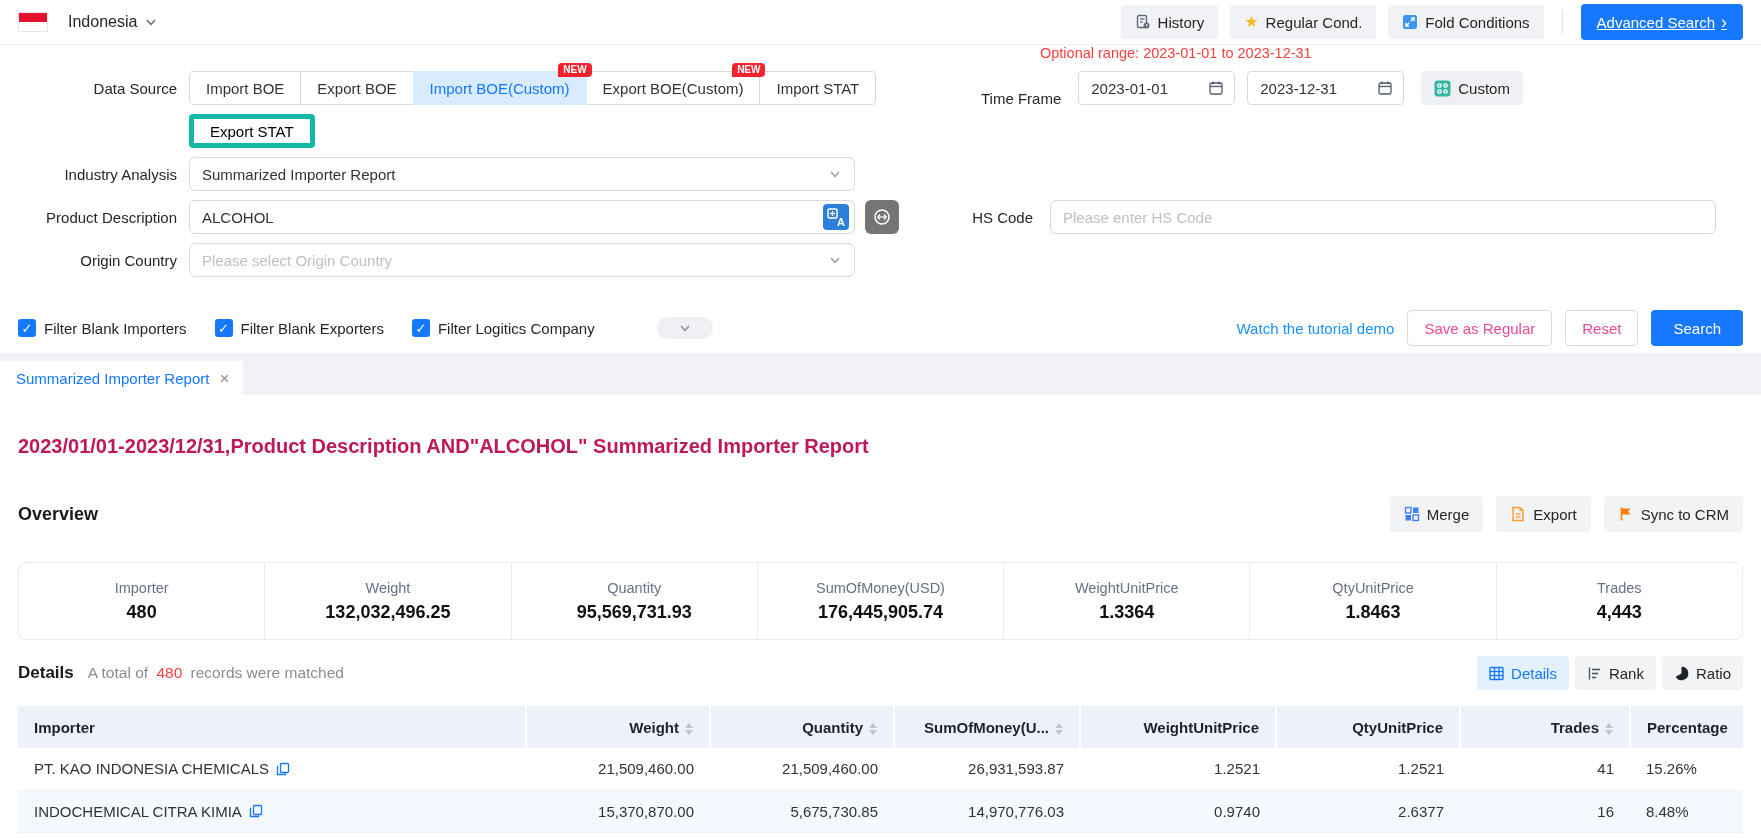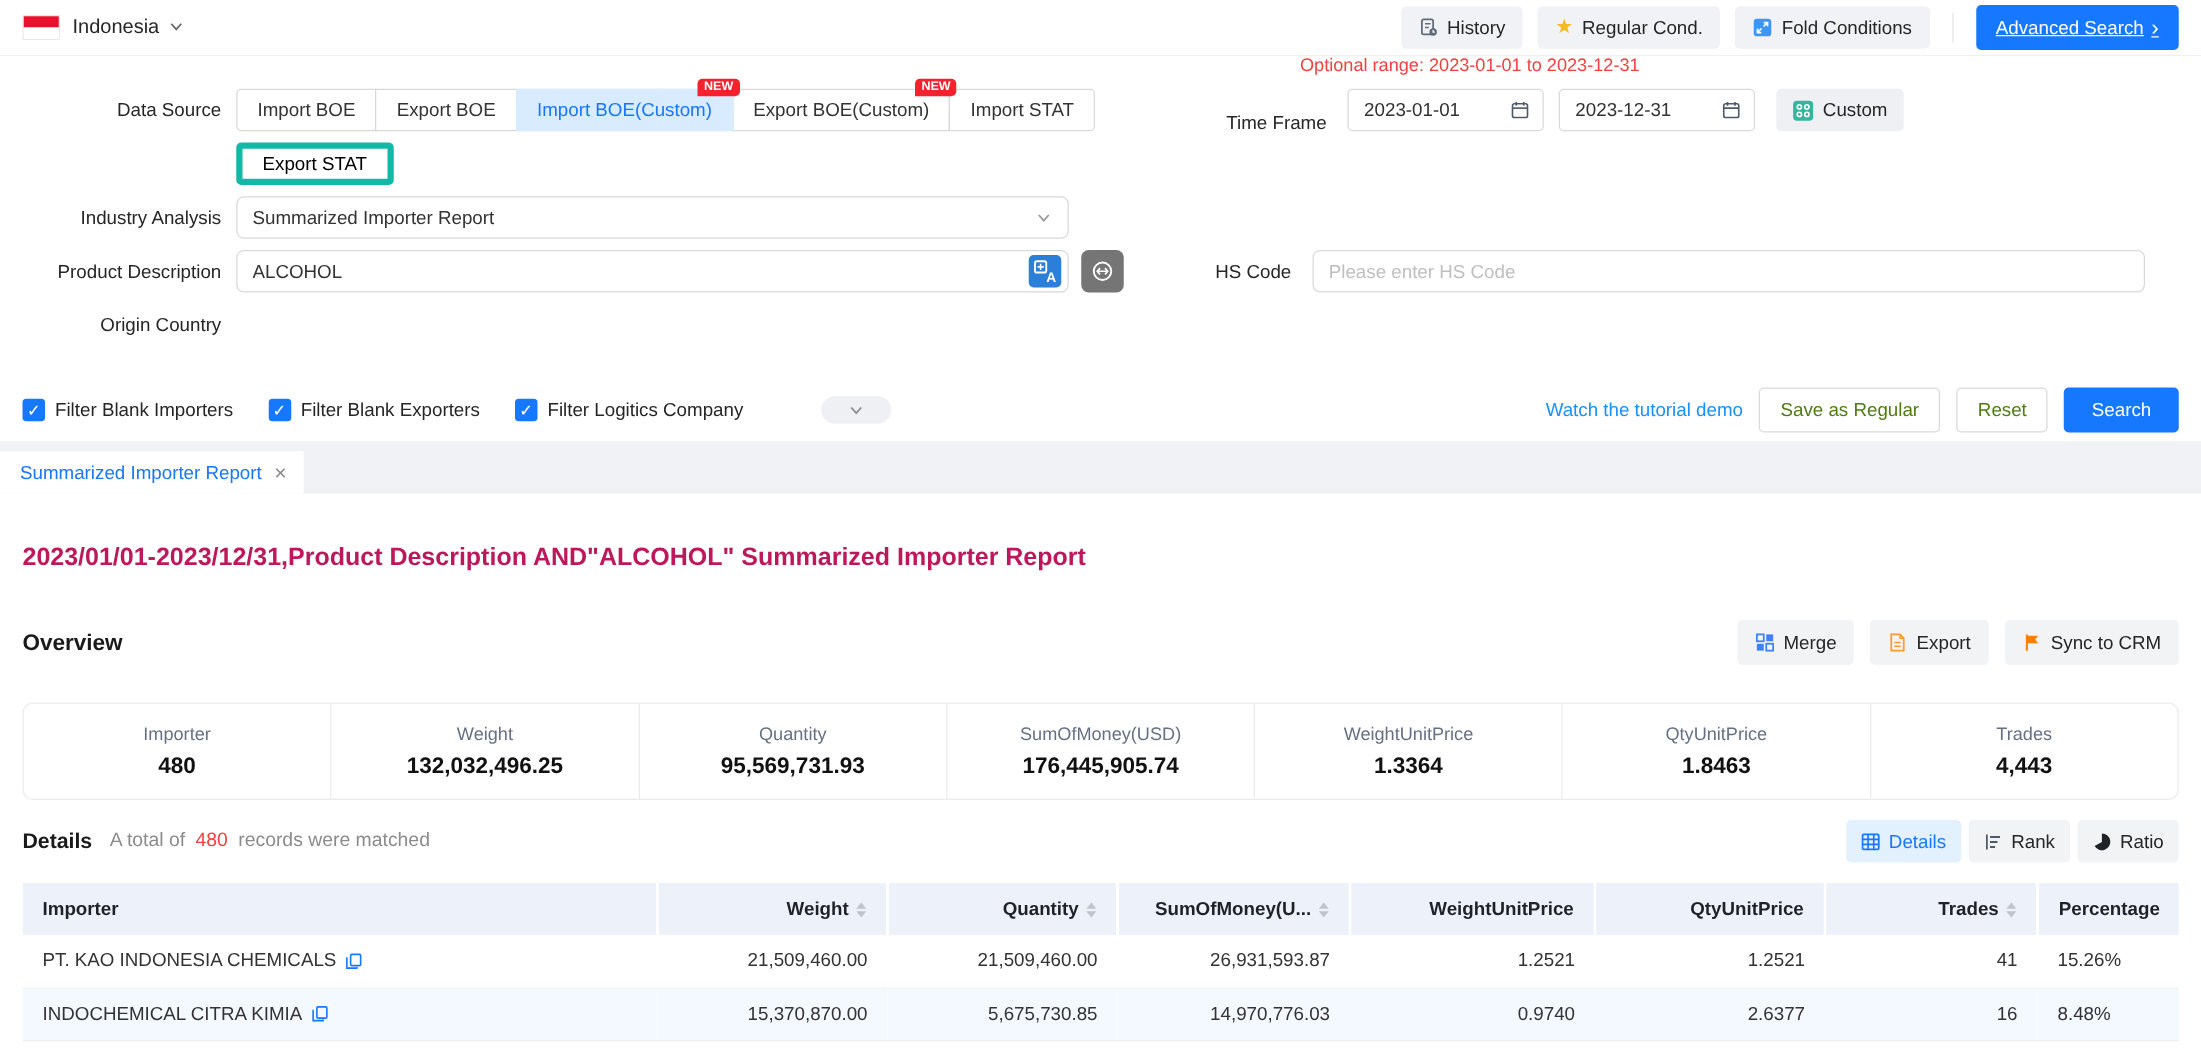--- a/index.html
+++ b/index.html
@@ -4,21 +4,21 @@
 <style>
   * { margin:0; padding:0; box-sizing:border-box; }
   html,body { width:1761px; height:838px; overflow:hidden; background:#fff;
     font-family:"Liberation Sans", sans-serif; color:#333; font-size:15px; }
 
   
   .topbar { height:45px; display:flex; align-items:center; padding:0 18px;
     border-bottom:1px solid #f0f0f0; background:#fff; }
   .flag { width:30px; height:20px; border:1px solid #e8e8e8; display:flex; flex-direction:column; }
   .flag .t { flex:1; background:#e8112d; } .flag .b { flex:1; background:#fff; }
-  .country { margin-left:10px; font-size:16px; color:#262626; }
+  .country { margin-left:20px; font-size:16px; color:#262626; }
   .chev { display:inline-block; margin-left:8px; }
   .topbar-right { margin-left:auto; display:flex; align-items:center; gap:12px; }
   .tb-btn { height:34px; display:inline-flex; align-items:center; gap:7px; padding:0 14px;
     background:#f1f2f5; border-radius:4px; font-size:15px; color:#262626; cursor:pointer; border:none; }
   .tb-divider { width:1px; height:24px; background:#e2e2e2; margin:0 6px; }
   .btn-primary { height:36px; display:inline-flex; align-items:center; gap:6px; padding:0 16px;
     background:#1677ff; color:#fff; border:none; border-radius:4px; font-size:15px; cursor:pointer;text-decoration:underline; }
   .star { color:#f7ba1e; font-size:16px; line-height:1; }
 
   
@@ -66,21 +66,21 @@
   .checkbox-row { margin-top:34px; height:34px; display:flex; align-items:center; }
   .cb-item { display:flex; align-items:center; margin-right:28px; cursor:pointer; }
   .cb-box { width:18px; height:18px; background:#1677ff; border-radius:3px; color:#fff;
     display:flex; align-items:center; justify-content:center; font-size:13px; line-height:1; }
   .cb-label { margin-left:8px; color:#262626; }
   .expand-pill { margin-left:34px; width:56px; height:22px; background:#eef0f4; border:none;
     border-radius:12px; display:inline-flex; align-items:center; justify-content:center; cursor:pointer; }
   .cbr-right { margin-left:auto; display:flex; align-items:center; gap:13px; }
   .link { color:#1890ff; cursor:pointer; font-size:15px; }
   .btn-plain { height:36px; padding:0 16px; background:#fff; border:1px solid #d9d9d9;
-    border-radius:4px; font-size:15px; color:#4d7c0f; cursor:pointer; }
+    border-radius:4px; font-size:15px; color:#ec4899; cursor:pointer; }
   .btn-search { height:36px; padding:0 22px; background:#1677ff; border:none; border-radius:4px;
     font-size:15px; color:#fff; cursor:pointer; }
 
   
   .tabbar { margin-top:8px; height:42px; background:#f0f2f5; display:flex; align-items:flex-end; padding-left:0; }
   .tab { height:34px; background:#fff; display:inline-flex; align-items:center; gap:10px;
     padding:0 14px 0 16px; color:#1677ff; font-size:15px; cursor:pointer; }
   .tab-close { color:#8c8c8c; font-size:17px; line-height:1; cursor:pointer; }
 
   
@@ -283,20 +283,28 @@
         </svg>
     </button>
     <div class="hs-cluster">
       <span class="hs-label">HS Code</span>
       <input class="hs-input" type="text" placeholder="Please enter HS Code" style="">
     </div>
   </div>
 
   <div class="frow">
     <div class="flabel">Origin Country</div>
+    <div class="select-box">
+      <span class="val placeholder">Please select Origin Country</span>
+      <span class="ic">
+        <svg width="14" height="14" viewBox="0 0 14 14">
+            <polyline points="3,5 7,9.5 11,5" fill="none" stroke="#999" stroke-width="1.4"></polyline>
+          </svg>
+      </span>
+    </div>
   </div>
 
   <div class="checkbox-row">
     <span class="cb-item">
       <span class="cb-box">✓</span>
       <span class="cb-label">Filter Blank Importers</span>
     </span>
     <span class="cb-item">
       <span class="cb-box">✓</span>
       <span class="cb-label">Filter Blank Exporters</span>

